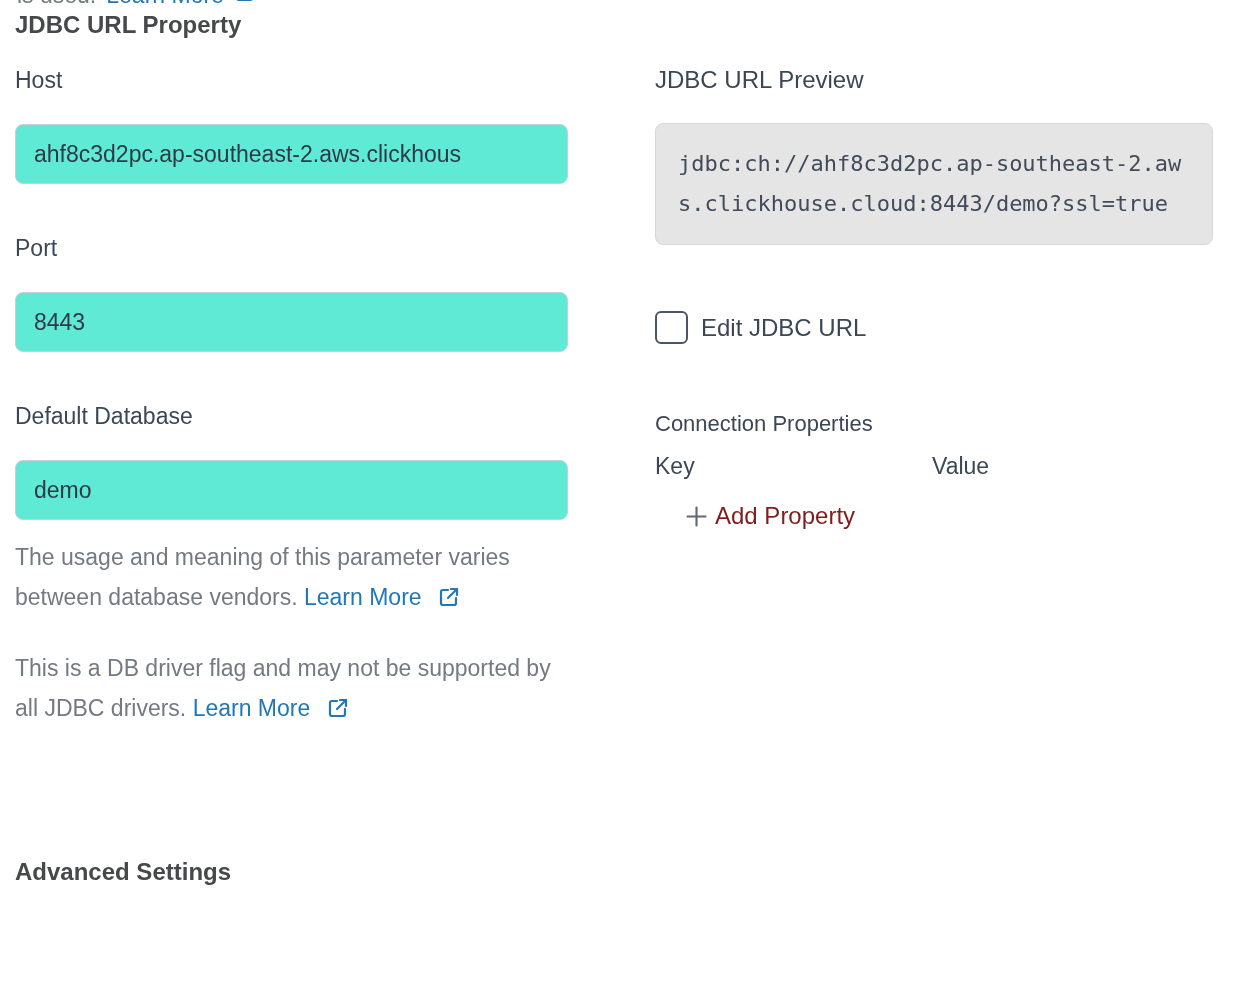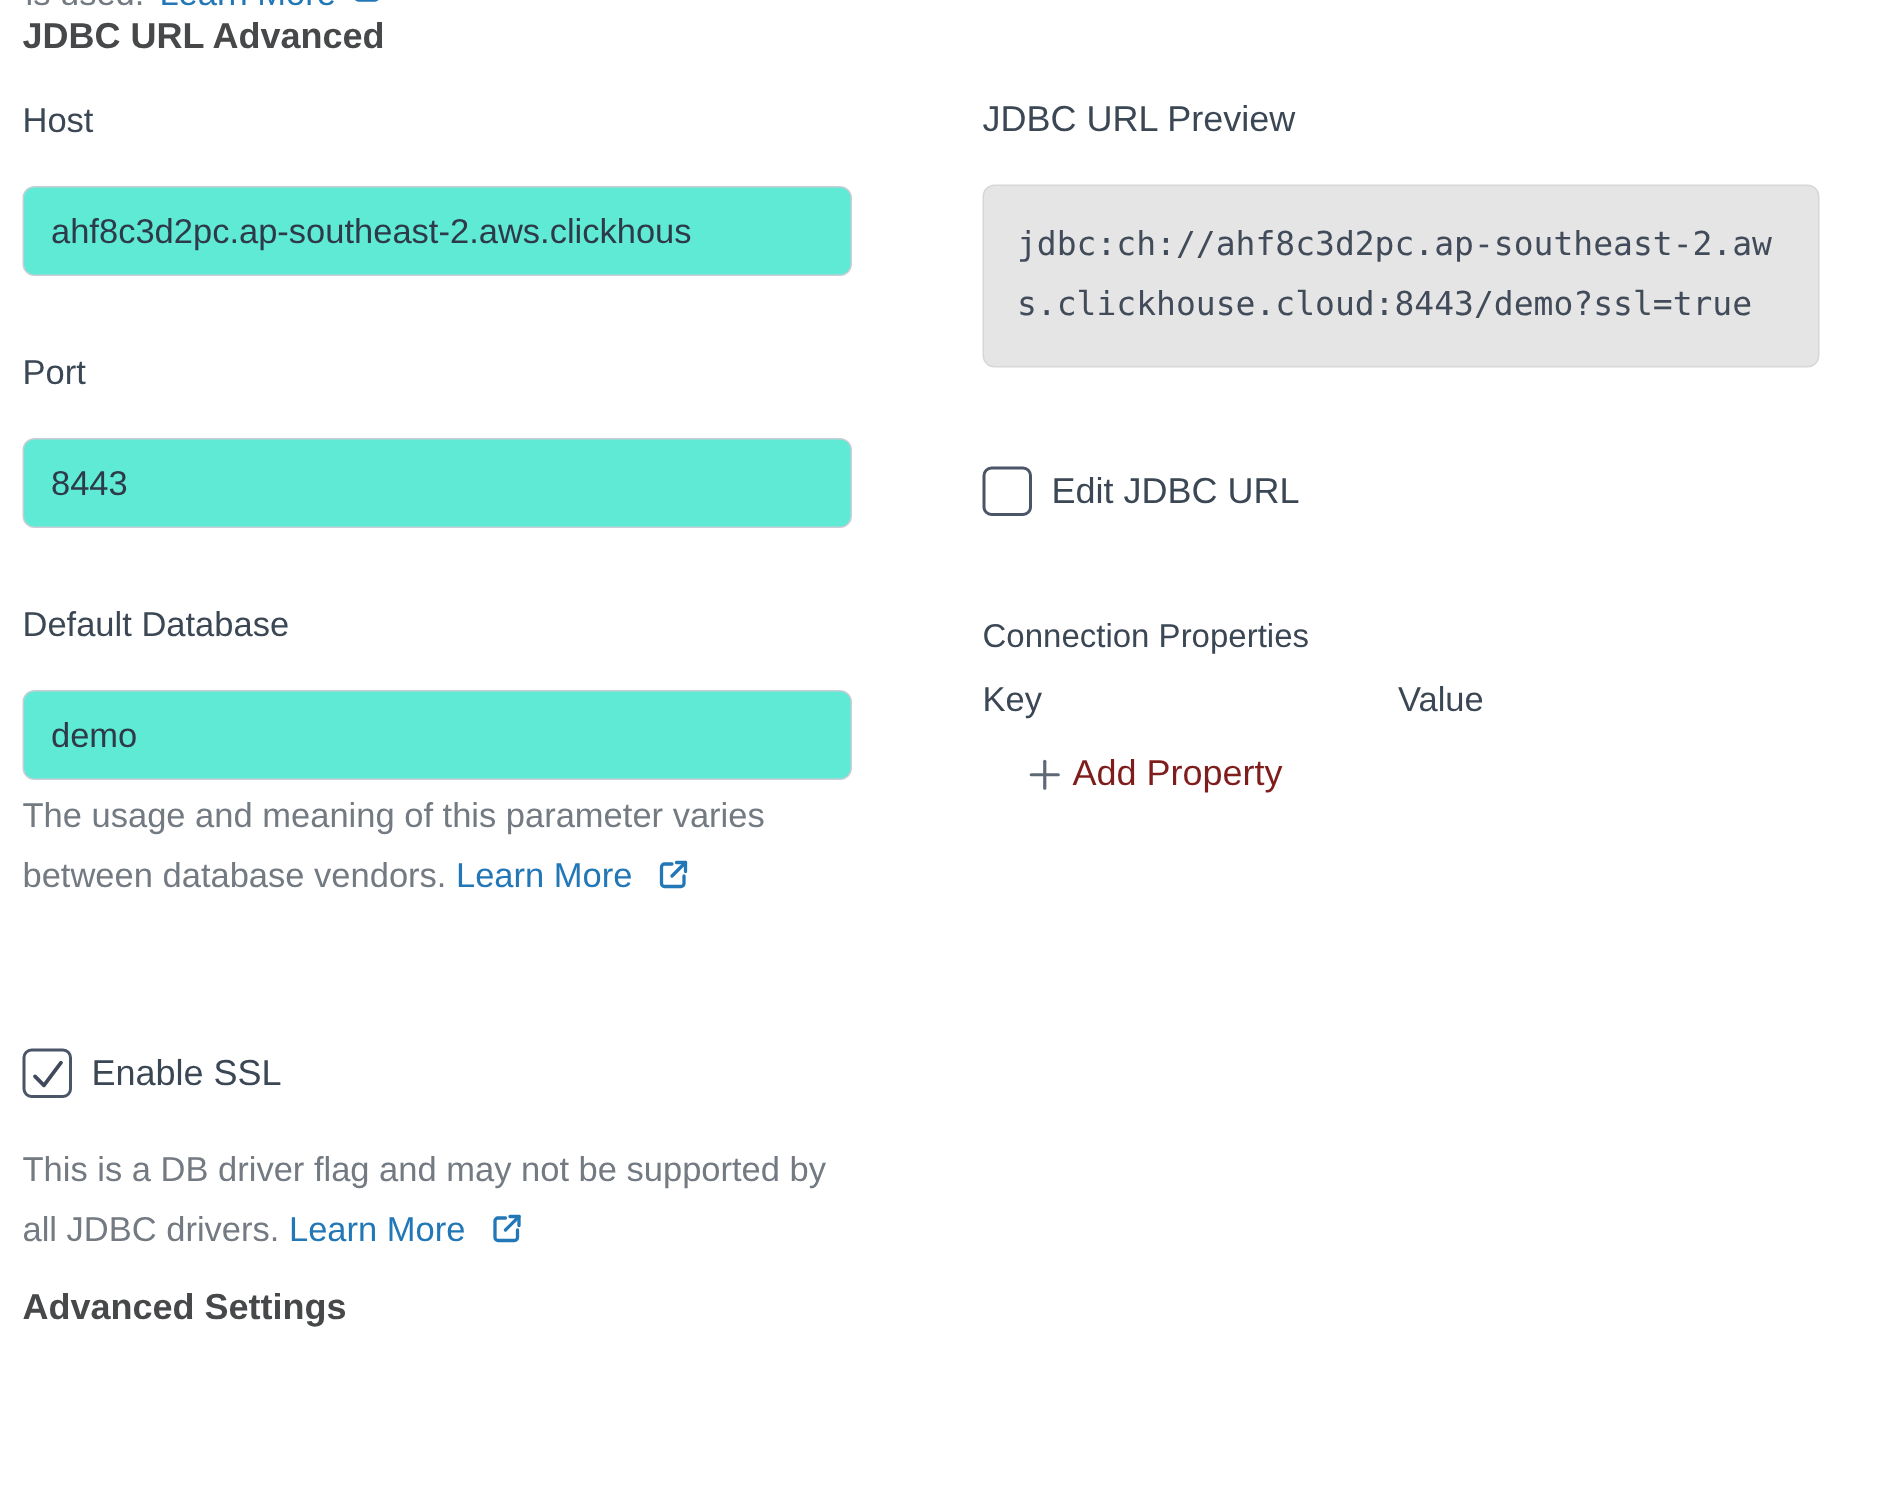--- a/index.html
+++ b/index.html
@@ -28,21 +28,21 @@
   .col-right { flex:1; padding-left:40px; padding-top:20px; }
 
   .field-label { font-size:23px; line-height:30px; color:#3b4754; }
   .text-input {
     display:block; width:553px; height:60px; margin-top:29px;
     border:1px solid #c9ced6; border-radius:8px; background:#5eead4;
     padding:0 18px; font-size:23px; color:#2e3a49;
     font-family:"Liberation Sans", sans-serif; outline:none;
   }
   .field { margin-top:49px; }
-  .help { margin-top:3px; font-size:23px; line-height:40px; color:#737a82; }
+  .help { margin-top:17px; font-size:23px; line-height:40px; color:#737a82; }
 
   .check-row { display:flex; align-items:center; }
   .ssl-row { margin-top:92px; }
   .edit-row { margin-top:66px; }
   .checkbox {
     width:33px; height:33px; border:2px solid #4a5568; border-radius:6px;
     background:#fff; display:flex; align-items:center; justify-content:center;
     flex:0 0 auto; cursor:pointer;
   }
   .check-label { font-size:24px; color:#3b4754; margin-left:13px; }
@@ -75,21 +75,21 @@
       <span class="ext-icon">
         <svg width="24" height="24" viewBox="0 0 24 24" fill="none" stroke="currentColor" stroke-width="2.2" stroke-linecap="round" stroke-linejoin="round">
           <path d="M19 13v5a2 2 0 0 1-2 2H6a2 2 0 0 1-2-2V7a2 2 0 0 1 2-2h5"></path>
             <path d="M14 4h6v6"></path>
             <path d="M20 4L11 13"></path>
         </svg>
       </span>
     </div>
   </div>
 
-  <h2 class="section-h jdbc-title">JDBC URL Advanced</h2>
+  <h2 class="section-h jdbc-title">JDBC URL Property</h2>
 
   <div class="columns">
 
     <div class="col-left">
 
       <div>
         <div class="field-label">Host</div>
         <input class="text-input" type="text" value="ahf8c3d2pc.ap-southeast-2.aws.clickhous" style="">
       </div>
 
@@ -107,30 +107,20 @@
           <span class="ext-icon">
             <svg width="24" height="24" viewBox="0 0 24 24" fill="none" stroke="currentColor" stroke-width="2.2" stroke-linecap="round" stroke-linejoin="round">
               <path d="M19 13v5a2 2 0 0 1-2 2H6a2 2 0 0 1-2-2V7a2 2 0 0 1 2-2h5"></path>
                 <path d="M14 4h6v6"></path>
                 <path d="M20 4L11 13"></path>
             </svg>
           </span>
         </div>
       </div>
 
-      <div class="check-row ssl-row">
-        <span class="checkbox">
-          <span style="display:flex;">
-            <svg width="26" height="26" viewBox="0 0 24 24" fill="none" stroke="#3f4a5c" stroke-width="2.3" stroke-linecap="round" stroke-linejoin="round">
-              <path d="M4 13.5 L9.5 19 L20 5"></path>
-            </svg>
-          </span>
-        </span>
-        <span class="check-label">Enable SSL</span>
-      </div>
       <div class="help help-2">
         <span>This is a DB driver flag and may not be supported by all JDBC drivers.</span>
         <a class="link">Learn More</a>
         <span class="ext-icon">
           <svg width="24" height="24" viewBox="0 0 24 24" fill="none" stroke="currentColor" stroke-width="2.2" stroke-linecap="round" stroke-linejoin="round">
             <path d="M19 13v5a2 2 0 0 1-2 2H6a2 2 0 0 1-2-2V7a2 2 0 0 1 2-2h5"></path>
               <path d="M14 4h6v6"></path>
               <path d="M20 4L11 13"></path>
           </svg>
         </span>

